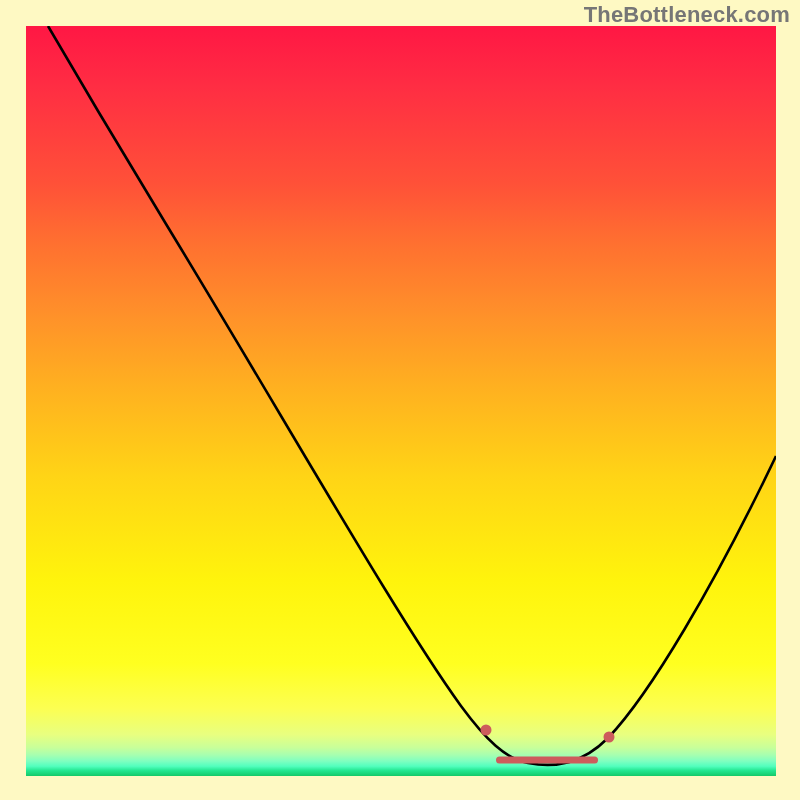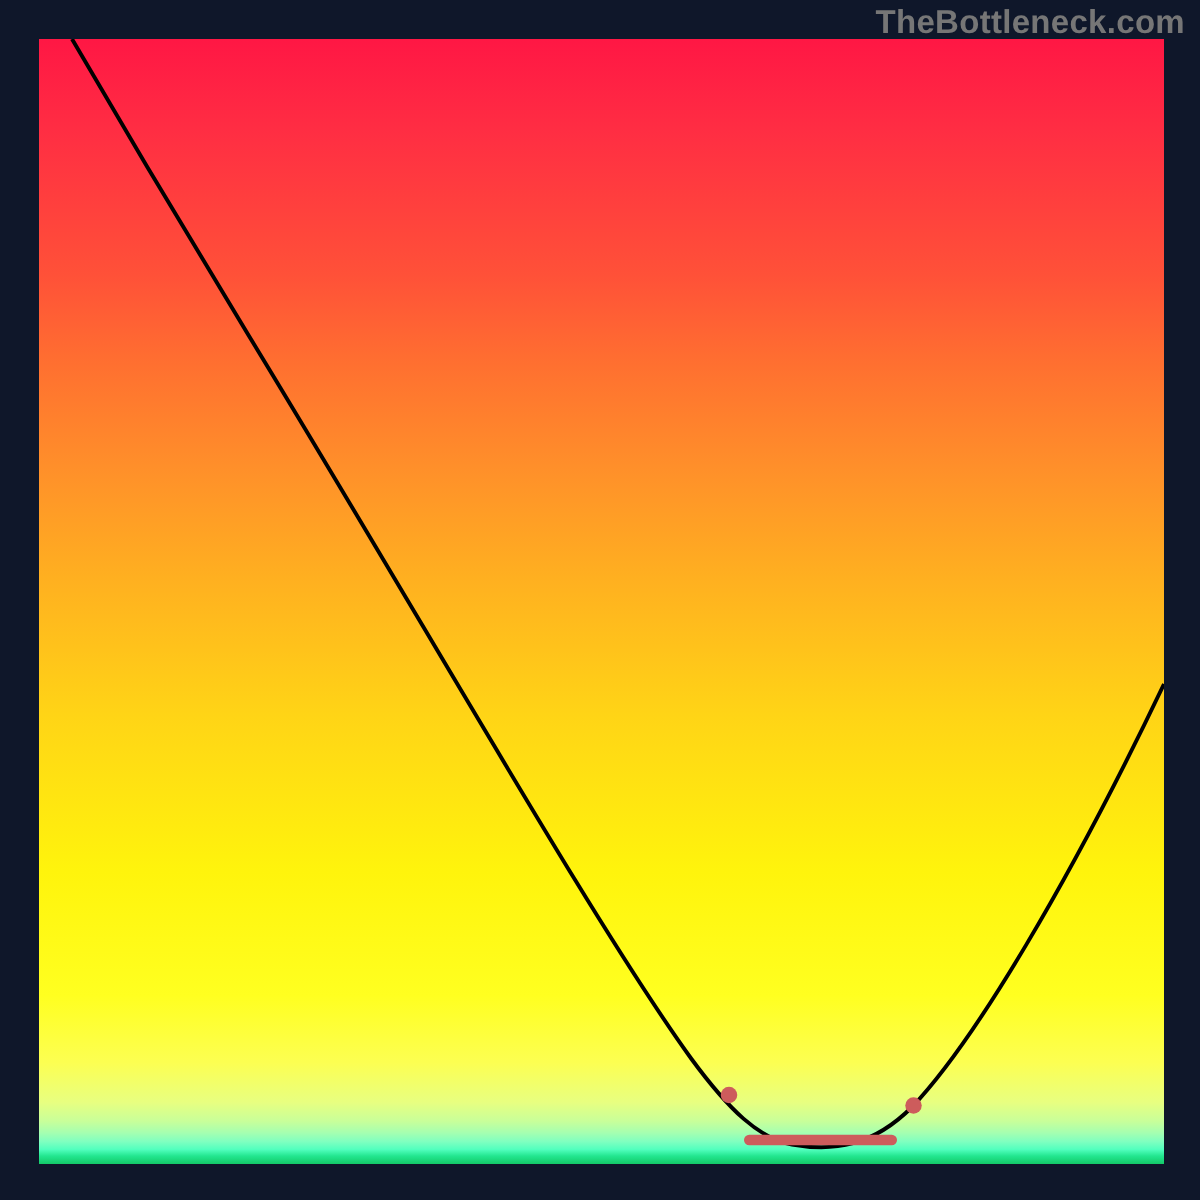--- a/index.html
+++ b/index.html
@@ -1,21 +1,21 @@
 <!DOCTYPE html>
 <html><head>
 <meta charset="utf-8">
 <style>
   * { margin: 0; padding: 0; box-sizing: border-box; }
   html, body { width: 800px; height: 800px; overflow: hidden; background: #000; }
   .frame {
     position: relative;
     width: 800px;
     height: 800px;
-    background: #0f172a;
+    background: #fef9c3;
   }
   .watermark {
     position: absolute;
     top: 2px;
     right: 10px;
     font-family: Arial, sans-serif;
     font-size: 22px;
     font-weight: bold;
     color: #767676;
     letter-spacing: 0.2px;

